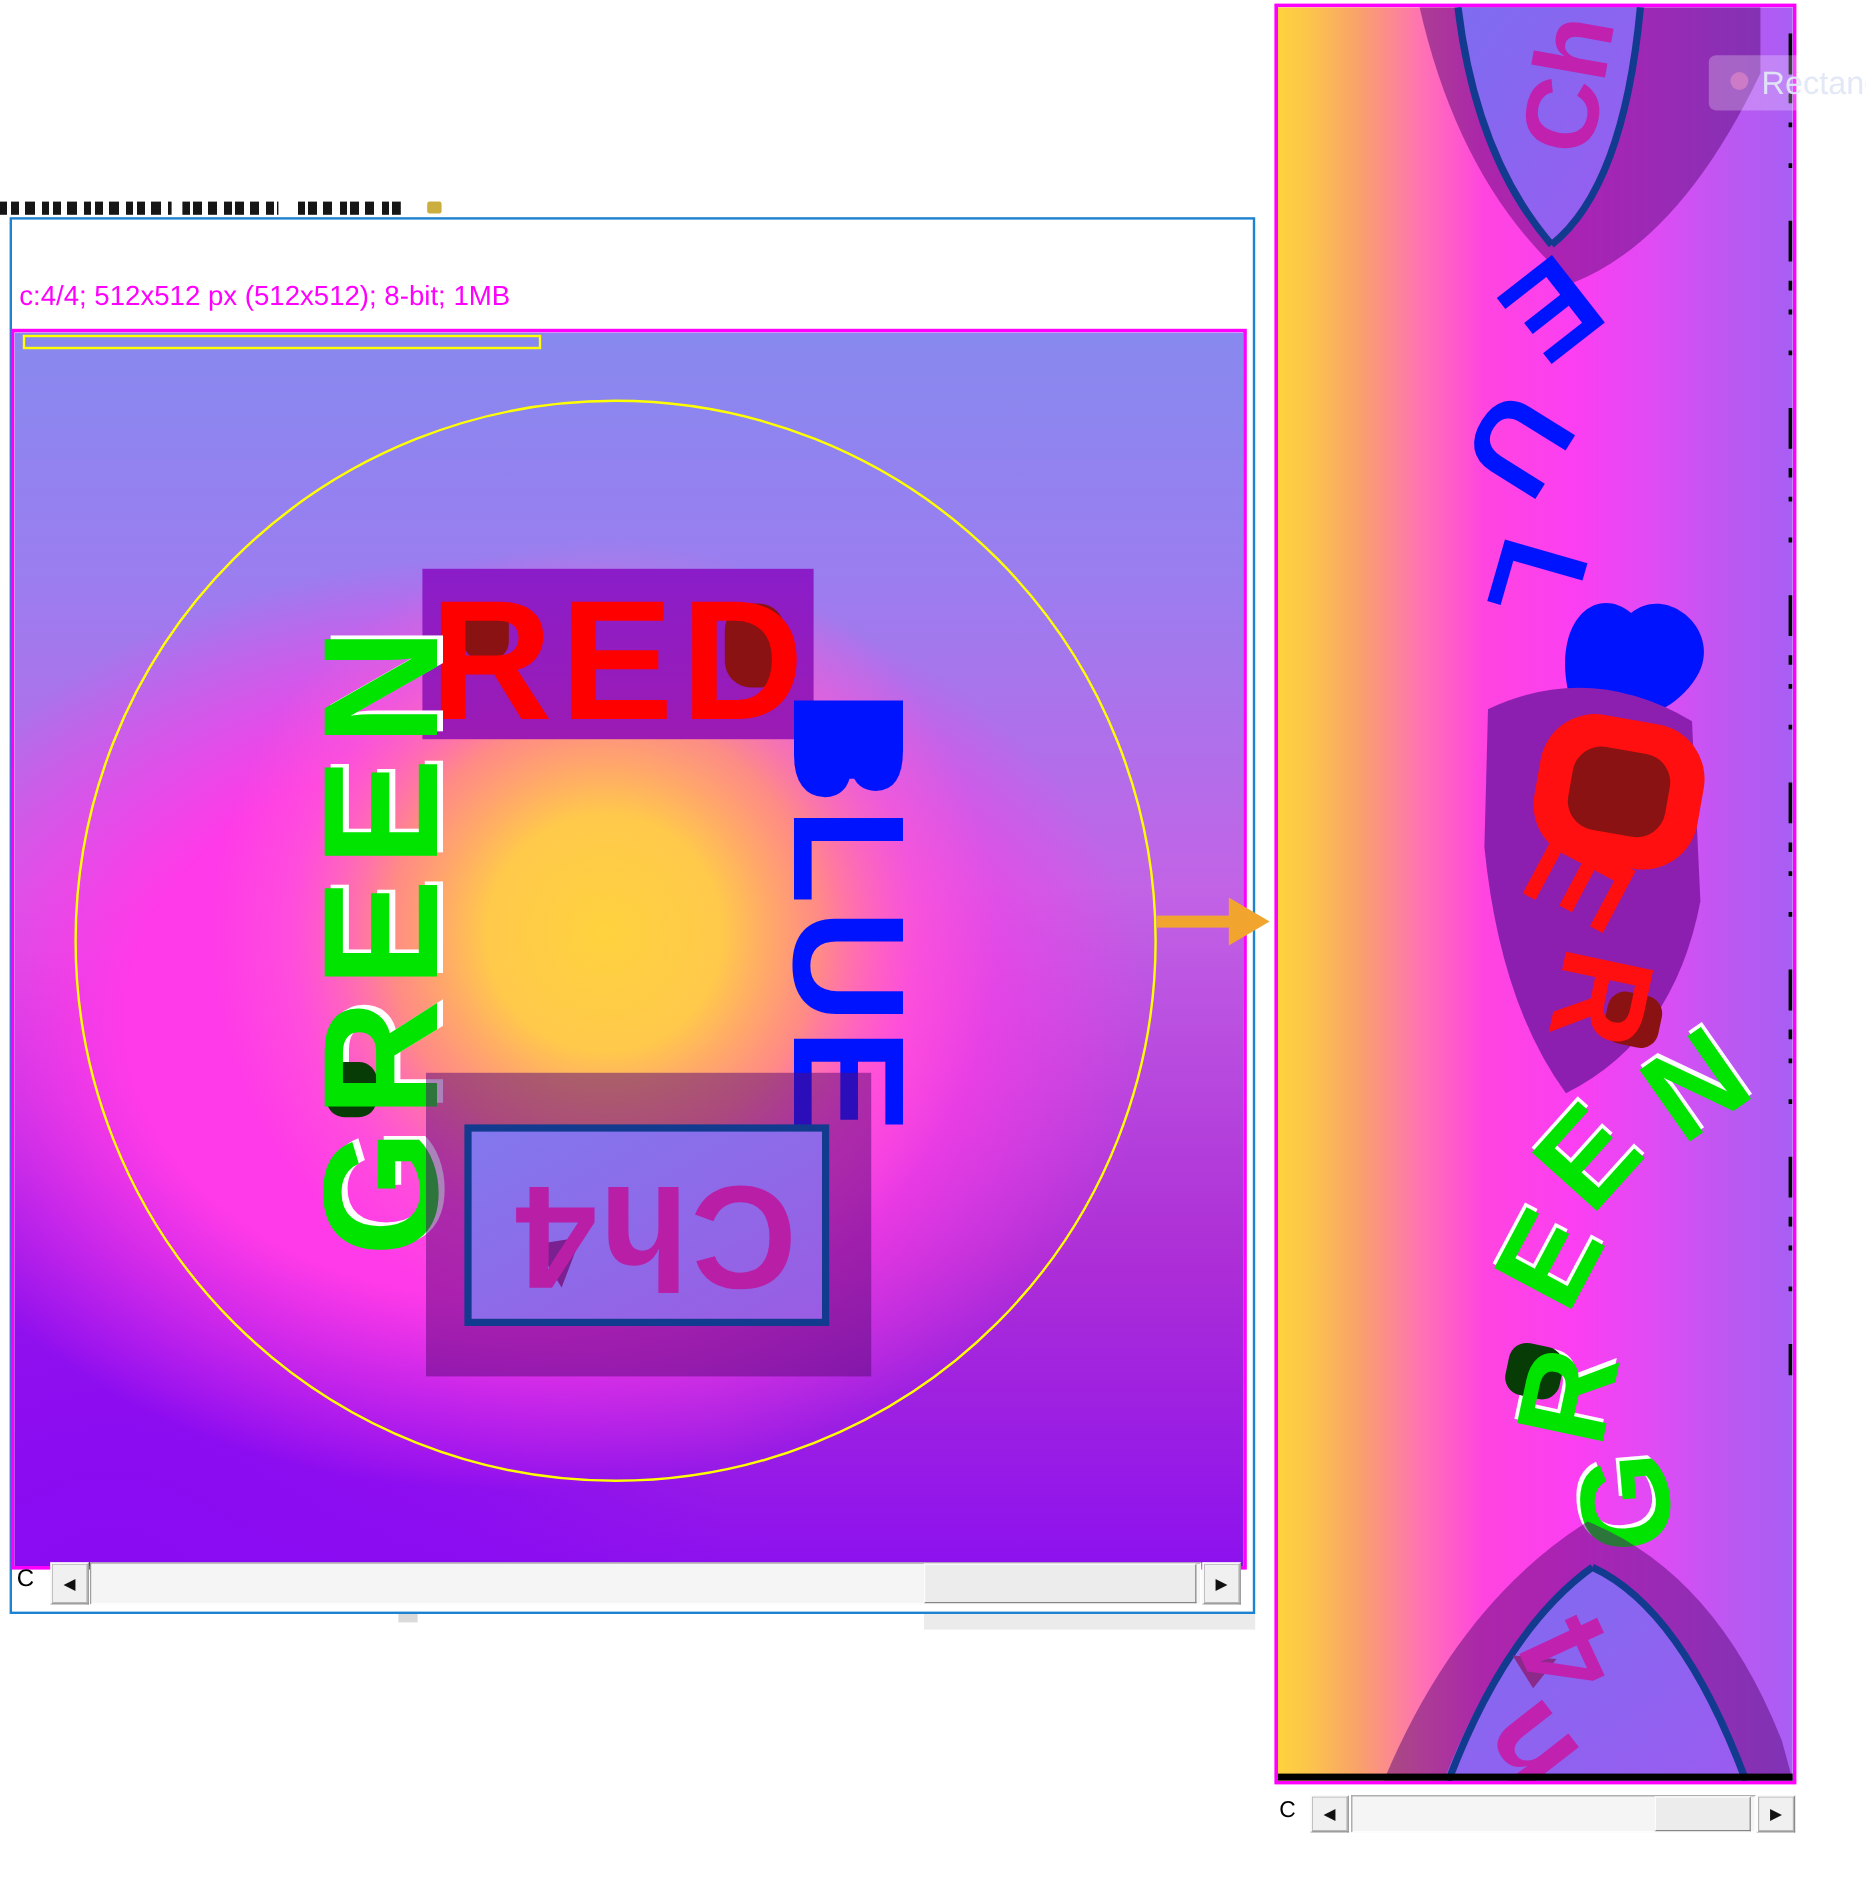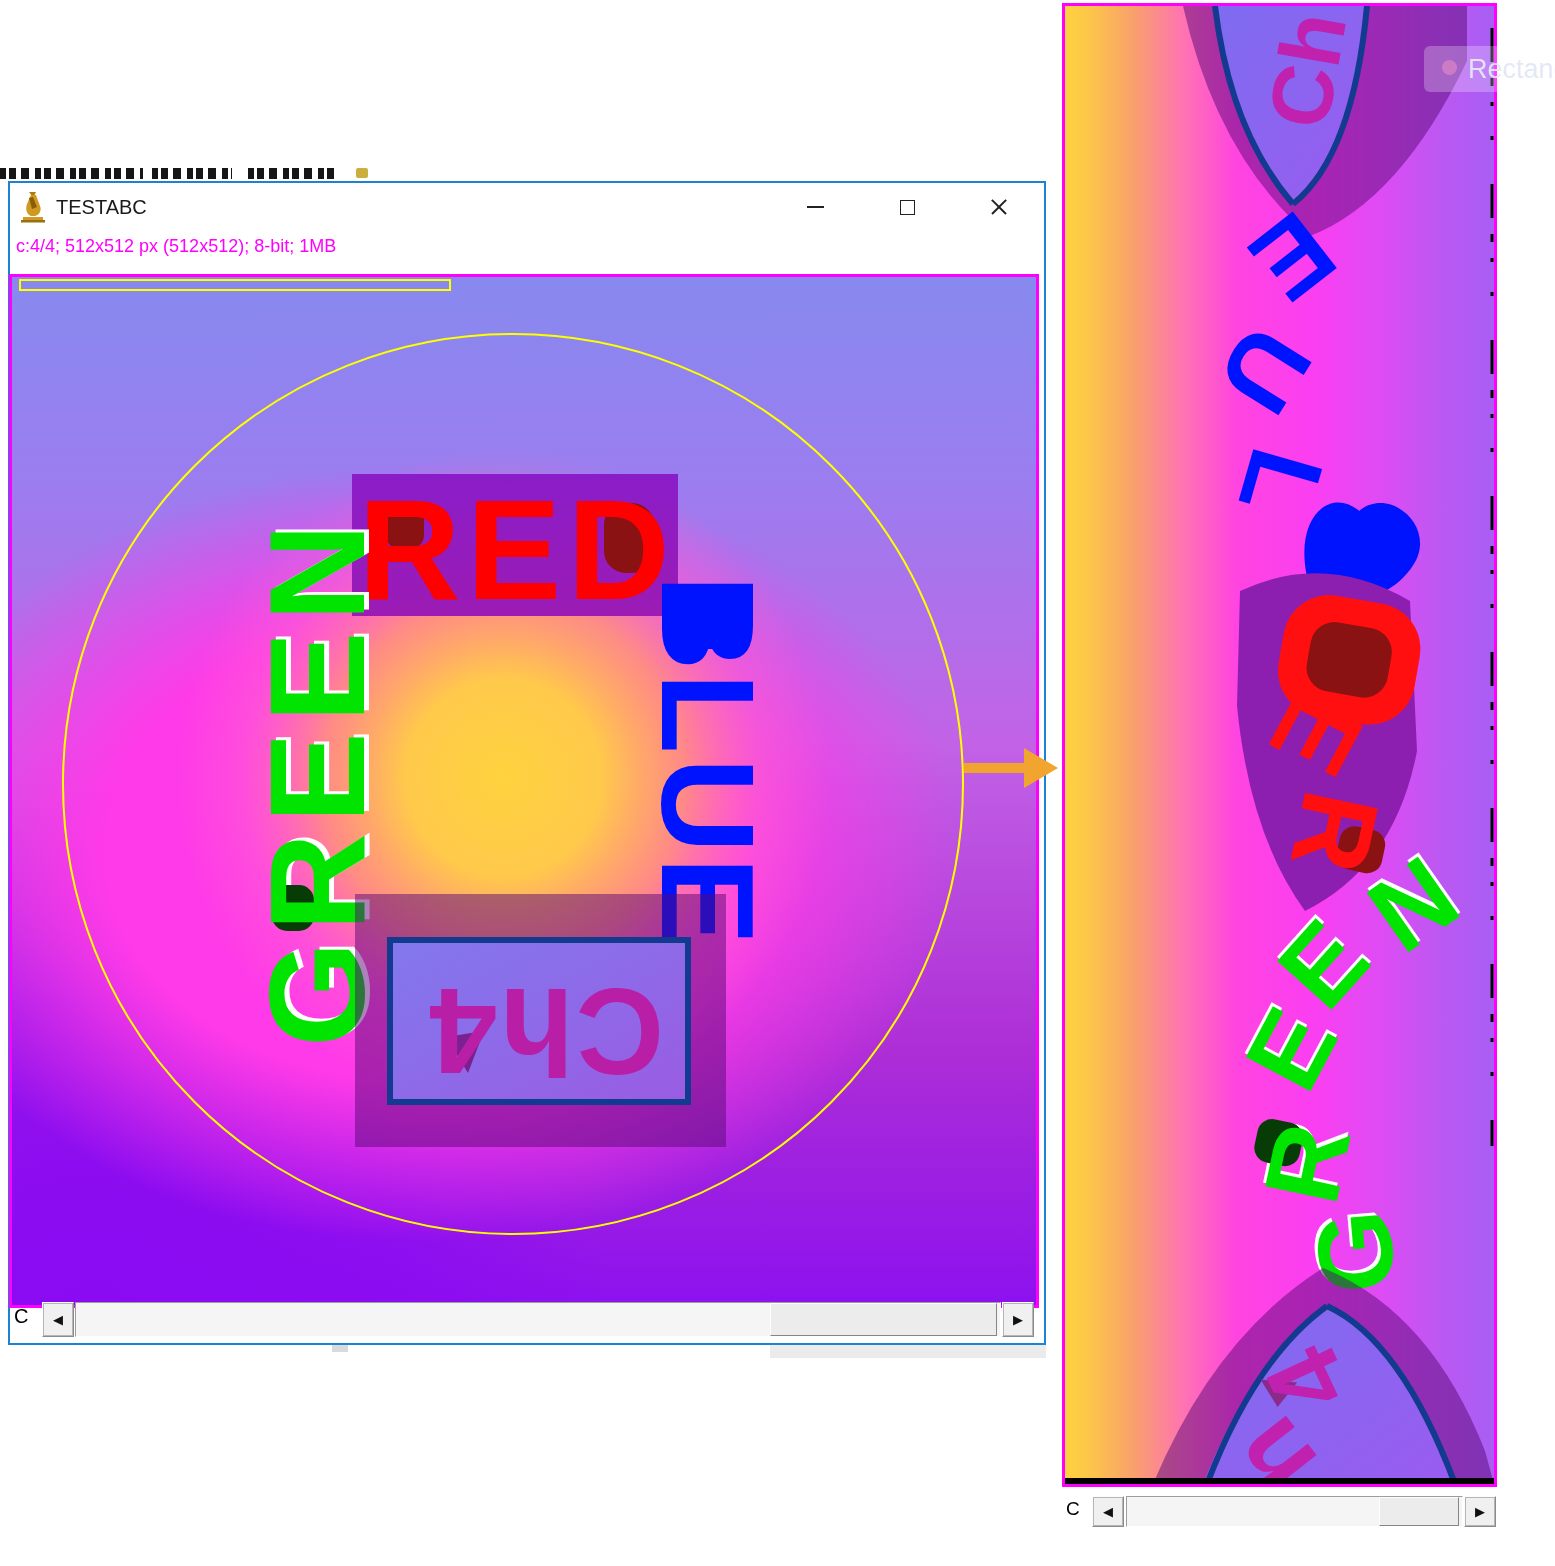--- a/index.html
+++ b/index.html
@@ -25,21 +25,21 @@
   }
   .titlebar{left:0;top:0;width:1034px;height:48px;background:#ffffff;}
   .win-title{left:46px;top:0;height:48px;line-height:48px;font-size:20px;color:#1a1a1a;white-space:nowrap;}
   .ctl{top:0;width:60px;height:48px;display:flex;align-items:center;justify-content:center;}
   .min-glyph{display:block;width:17px;height:2px;background:#222;}
   .max-glyph{display:block;width:15px;height:15px;border:1.7px solid #222;box-sizing:border-box;background:transparent;}
   .x-glyph{display:block;position:relative;width:18px;height:18px;}
   .x-glyph::before,.x-glyph::after{content:"";position:absolute;left:-1px;top:8px;width:20px;height:1.8px;background:#222;}
   .x-glyph::before{transform:rotate(45deg);}
   .x-glyph::after{transform:rotate(-45deg);}
-  .info-line{left:4px;top:48px;height:30px;line-height:30px;font-size:18px;color:#ff00ff;white-space:nowrap;padding-left:2px;}
+  .info-line{left:4px;top:48px;height:30px;line-height:30px;font-size:23px;color:#ff00ff;white-space:nowrap;padding-left:2px;}
   .canvas-frame{left:-1px;top:78px;width:1030px;height:1034px;box-sizing:border-box;border:3px solid #ff00ff;margin-top:13px;}
 
   
   .awt-label{font-size:20px;color:#000;}
   .awt-btn{
     box-sizing:border-box;background:#f0f0f0;
     border:1px solid #8b8b8b;border-top-color:#fdfdfd;border-left-color:#fdfdfd;
     box-shadow:0 0 0 1px #b5b5b5 inset;
     display:flex;align-items:center;justify-content:center;
     font-size:13px;color:#111;cursor:pointer;user-select:none;
@@ -68,40 +68,20 @@
 
 <div class="abs glyph-strip" style="left:0;width:143px"></div>
 <div class="abs glyph-strip" style="left:152px;width:80px"></div>
 <div class="abs glyph-strip" style="left:248px;width:86px"></div>
 <div class="abs fleck"></div>
 <div class="abs gray-strip"></div>
 <div class="abs gray-tick"></div>
 
 <div class="abs win">
 
-  <div class="abs titlebar">
-
-    <svg class="abs" style="left:10px;top:8px" width="26" height="32" viewBox="0 0 26 32">
-      <path d="M9 1 L16 1 L14 5 L12 5 Z" fill="#b07c12"></path>
-      <path d="M11 4 L16 4 L20 15 C22 20 19 24 15 25 L11 25 C7 23 5 19 7 13 Z" fill="#cf9a22"></path>
-      <path d="M9 7 L13 6 L17 16 L12 18 Z" fill="#8a5c0a"></path>
-      <rect x="3" y="26" width="20" height="3" fill="#cf9a22"></rect>
-      <rect x="1" y="29" width="24" height="2.5" fill="#9c6e10"></rect>
-    </svg>
-    <div class="abs win-title">TESTABC</div>
-    <div class="abs ctl" style="left:775px">
-        <span class="min-glyph"></span>
-      </div>
-    <div class="abs ctl" style="left:867px">
-        <span class="max-glyph"></span>
-      </div>
-    <div class="abs ctl" style="left:959px">
-        <span class="x-glyph"></span>
-      </div>
-  </div>
 
   <div class="abs info-line">c:4/4; 512x512 px (512x512); 8-bit; 1MB</div>
 
   <div class="abs canvas-frame">
     <svg width="1024" height="1028" viewBox="0 0 1024 1028">
       <defs>
         <linearGradient id="bgBase" x1="0" y1="0" x2="0" y2="1">
           <stop offset="0" stop-color="#8789ef"></stop>
           <stop offset="0.2" stop-color="#9b7def"></stop>
           <stop offset="0.45" stop-color="#c263e6"></stop>

